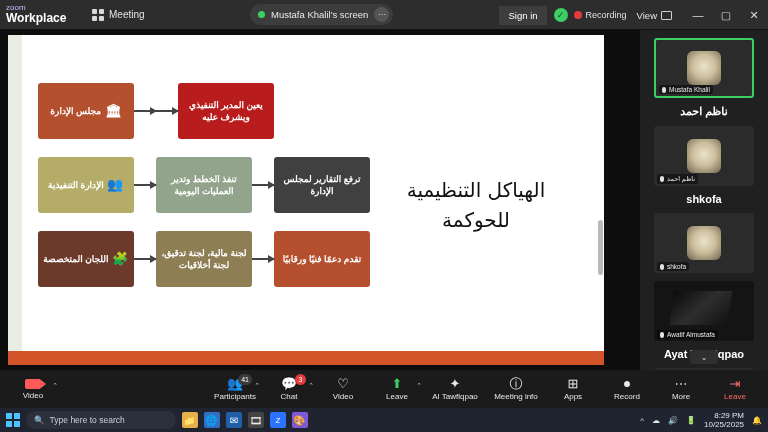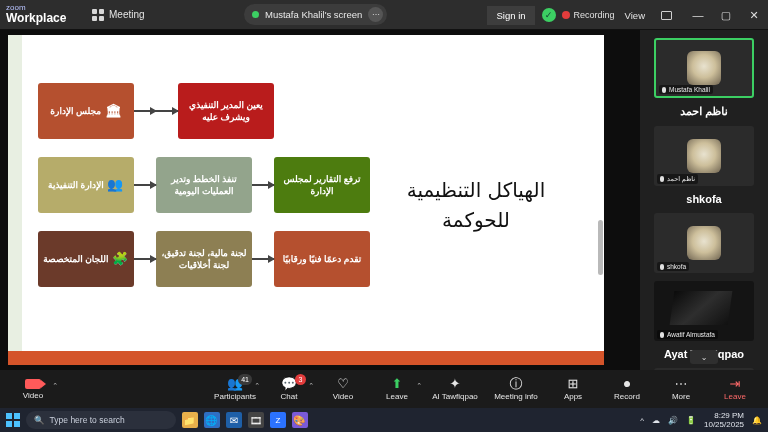--- a/index.html
+++ b/index.html
@@ -26,21 +26,21 @@
     margin-left: 22px; color: #e4e4e4; font-size: 10px;
   }
   .grid-ico { display:inline-block; width: 12px; height: 12px; position: relative; }
   .grid-ico i { position:absolute; width:5px; height:5px; background:#d8d8d8; border-radius:1px; }
   .grid-ico i:nth-child(1){left:0;top:0}
   .grid-ico i:nth-child(2){left:7px;top:0}
   .grid-ico i:nth-child(3){left:0;top:7px}
   .grid-ico i:nth-child(4){left:7px;top:7px}
 
   .share-pill {
-    position: absolute; left: 244px; top: 4px; height: 21px;
+    position: absolute; left: 250px; top: 4px; height: 21px;
     display: flex; align-items: center; gap: 6px;
     background: #3c3c3c; border-radius: 11px; padding: 0 4px 0 8px;
     font-size: 9.5px; color: #e8e8e8;
   }
   .share-pill .dot-green { width: 7px; height: 7px; border-radius: 50%; background: #3ccf63; }
   .pill-circle {
     width: 15px; height: 15px; border-radius: 50%; background: #555;
     display:flex; align-items:center; justify-content:center; font-size: 8px; color:#ddd;
   }
 
@@ -48,21 +48,21 @@
   .signin-btn {
     background: #3d3d3d; color: #fff; font-size: 9.5px;
     border: none; border-radius: 0; padding: 4px 9px; margin-right: 7px;
   }
   .rec-chip { display: flex; align-items: center; gap: 4px; font-size: 9px; color: #e0e0e0; margin-right: 10px; }
   .rec-dot { width: 8px; height: 8px; border-radius: 50%; background: #e23c3c; }
   .check-circle {
     width: 14px; height: 14px; border-radius: 50%; background: #3ccf63; color: #143;
     font-size: 9px; display:flex; align-items:center; justify-content:center; margin-right: 6px;
   }
-  .view-chip { display: flex; align-items: center; gap: 16px; font-size: 9.5px; color: #e4e4e4; margin-right: 12px; }
+  .view-chip { display: flex; align-items: center; gap: 4px; font-size: 9.5px; color: #e4e4e4; margin-right: 12px; }
   .view-sq { width: 11px; height: 9px; border: 1px solid #cfcfcf; border-radius: 1px; }
   .wbtns { display: flex; align-items: center; gap: 0; }
   .wbtn { width: 28px; height: 30px; display:flex; align-items:center; justify-content:center; color:#ddd; font-size: 11px; }
 
   
   .stage {
     position: absolute; left: 0; top: 30px; width: 640px; height: 340px;
     background: #0d0d0d;
   }
   .slide {
@@ -246,21 +246,21 @@
         <div class="row">
           <div class="node with-ico" style="background:#b6ac6a">
             <span class="ico">👥</span>
             <span>الإدارة التنفيذية</span>
           </div>
           <div class="arrow"></div>
           <div class="node" style="background:#93a48c">
             <span>تنفذ الخطط وتدير العمليات اليومية</span>
           </div>
           <div class="arrow"></div>
-          <div class="node" style="background:#4d7c0f">
+          <div class="node" style="background:#404040">
             <span>ترفع التقارير لمجلس الإدارة</span>
           </div>
         </div>
 
         <div class="row">
           <div class="node with-ico" style="background:#6b3a2a">
             <span class="ico">🧩</span>
             <span>اللجان المتخصصة</span>
           </div>
           <div class="arrow"></div>

